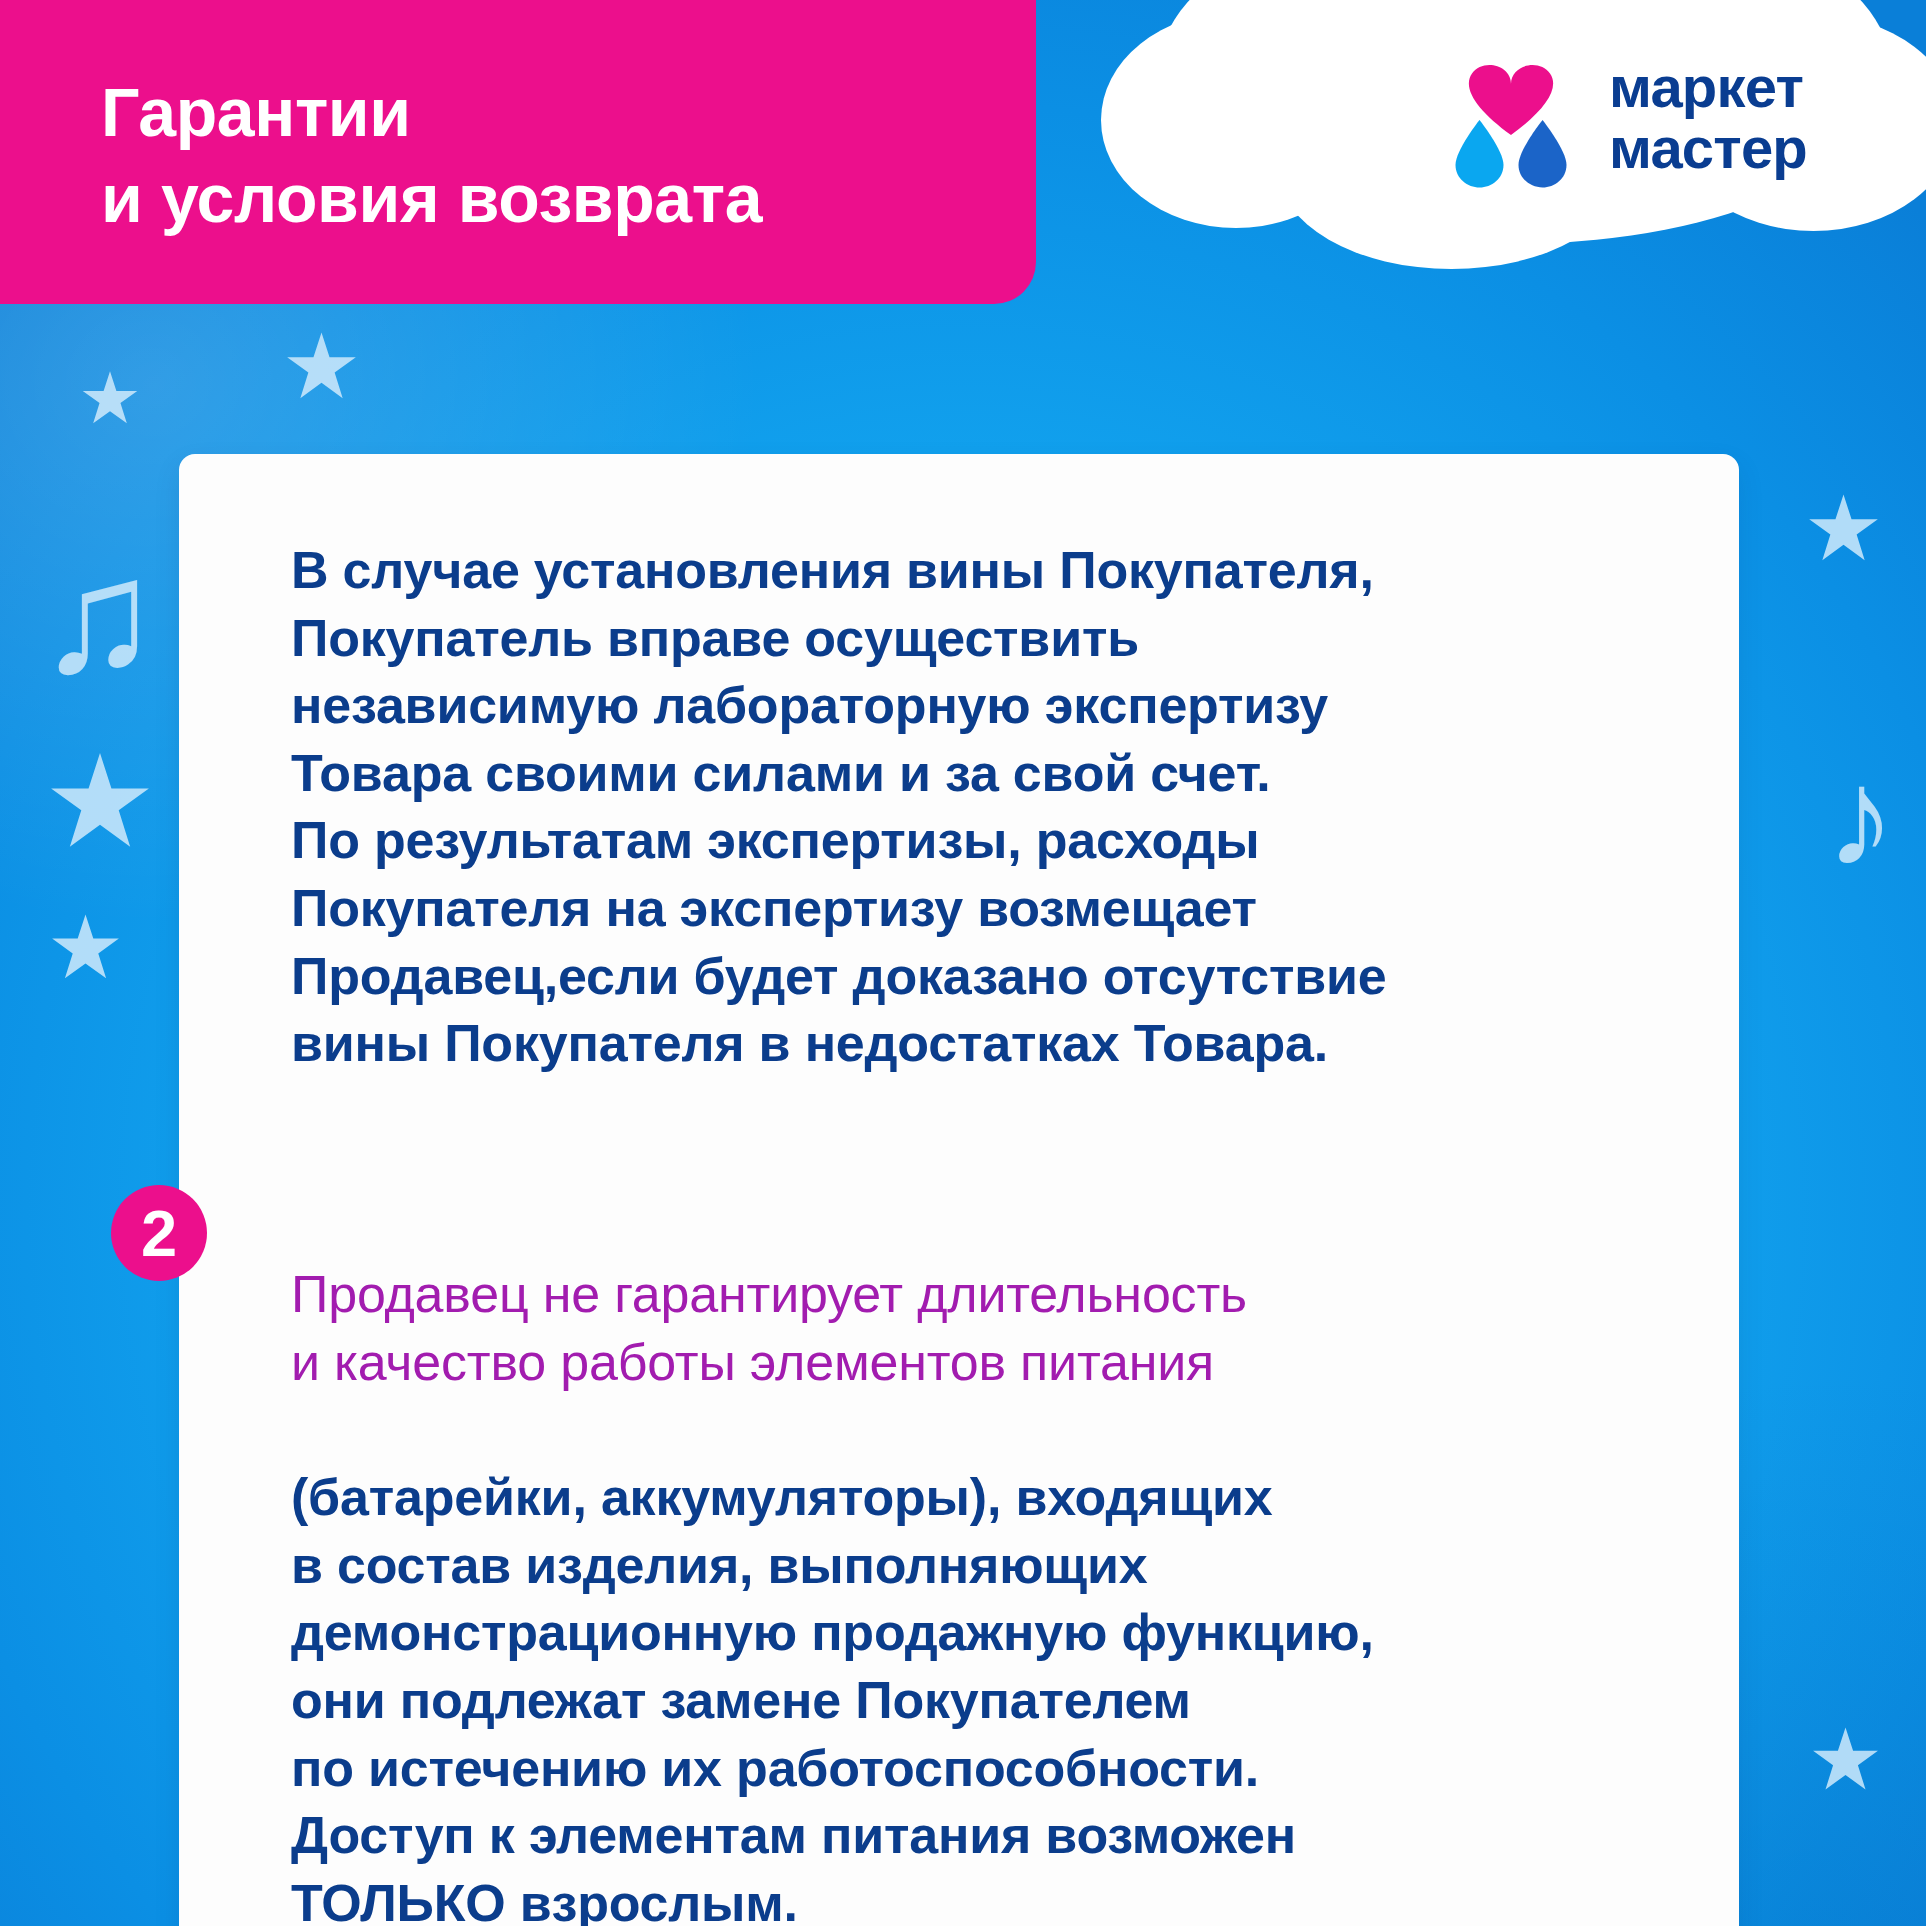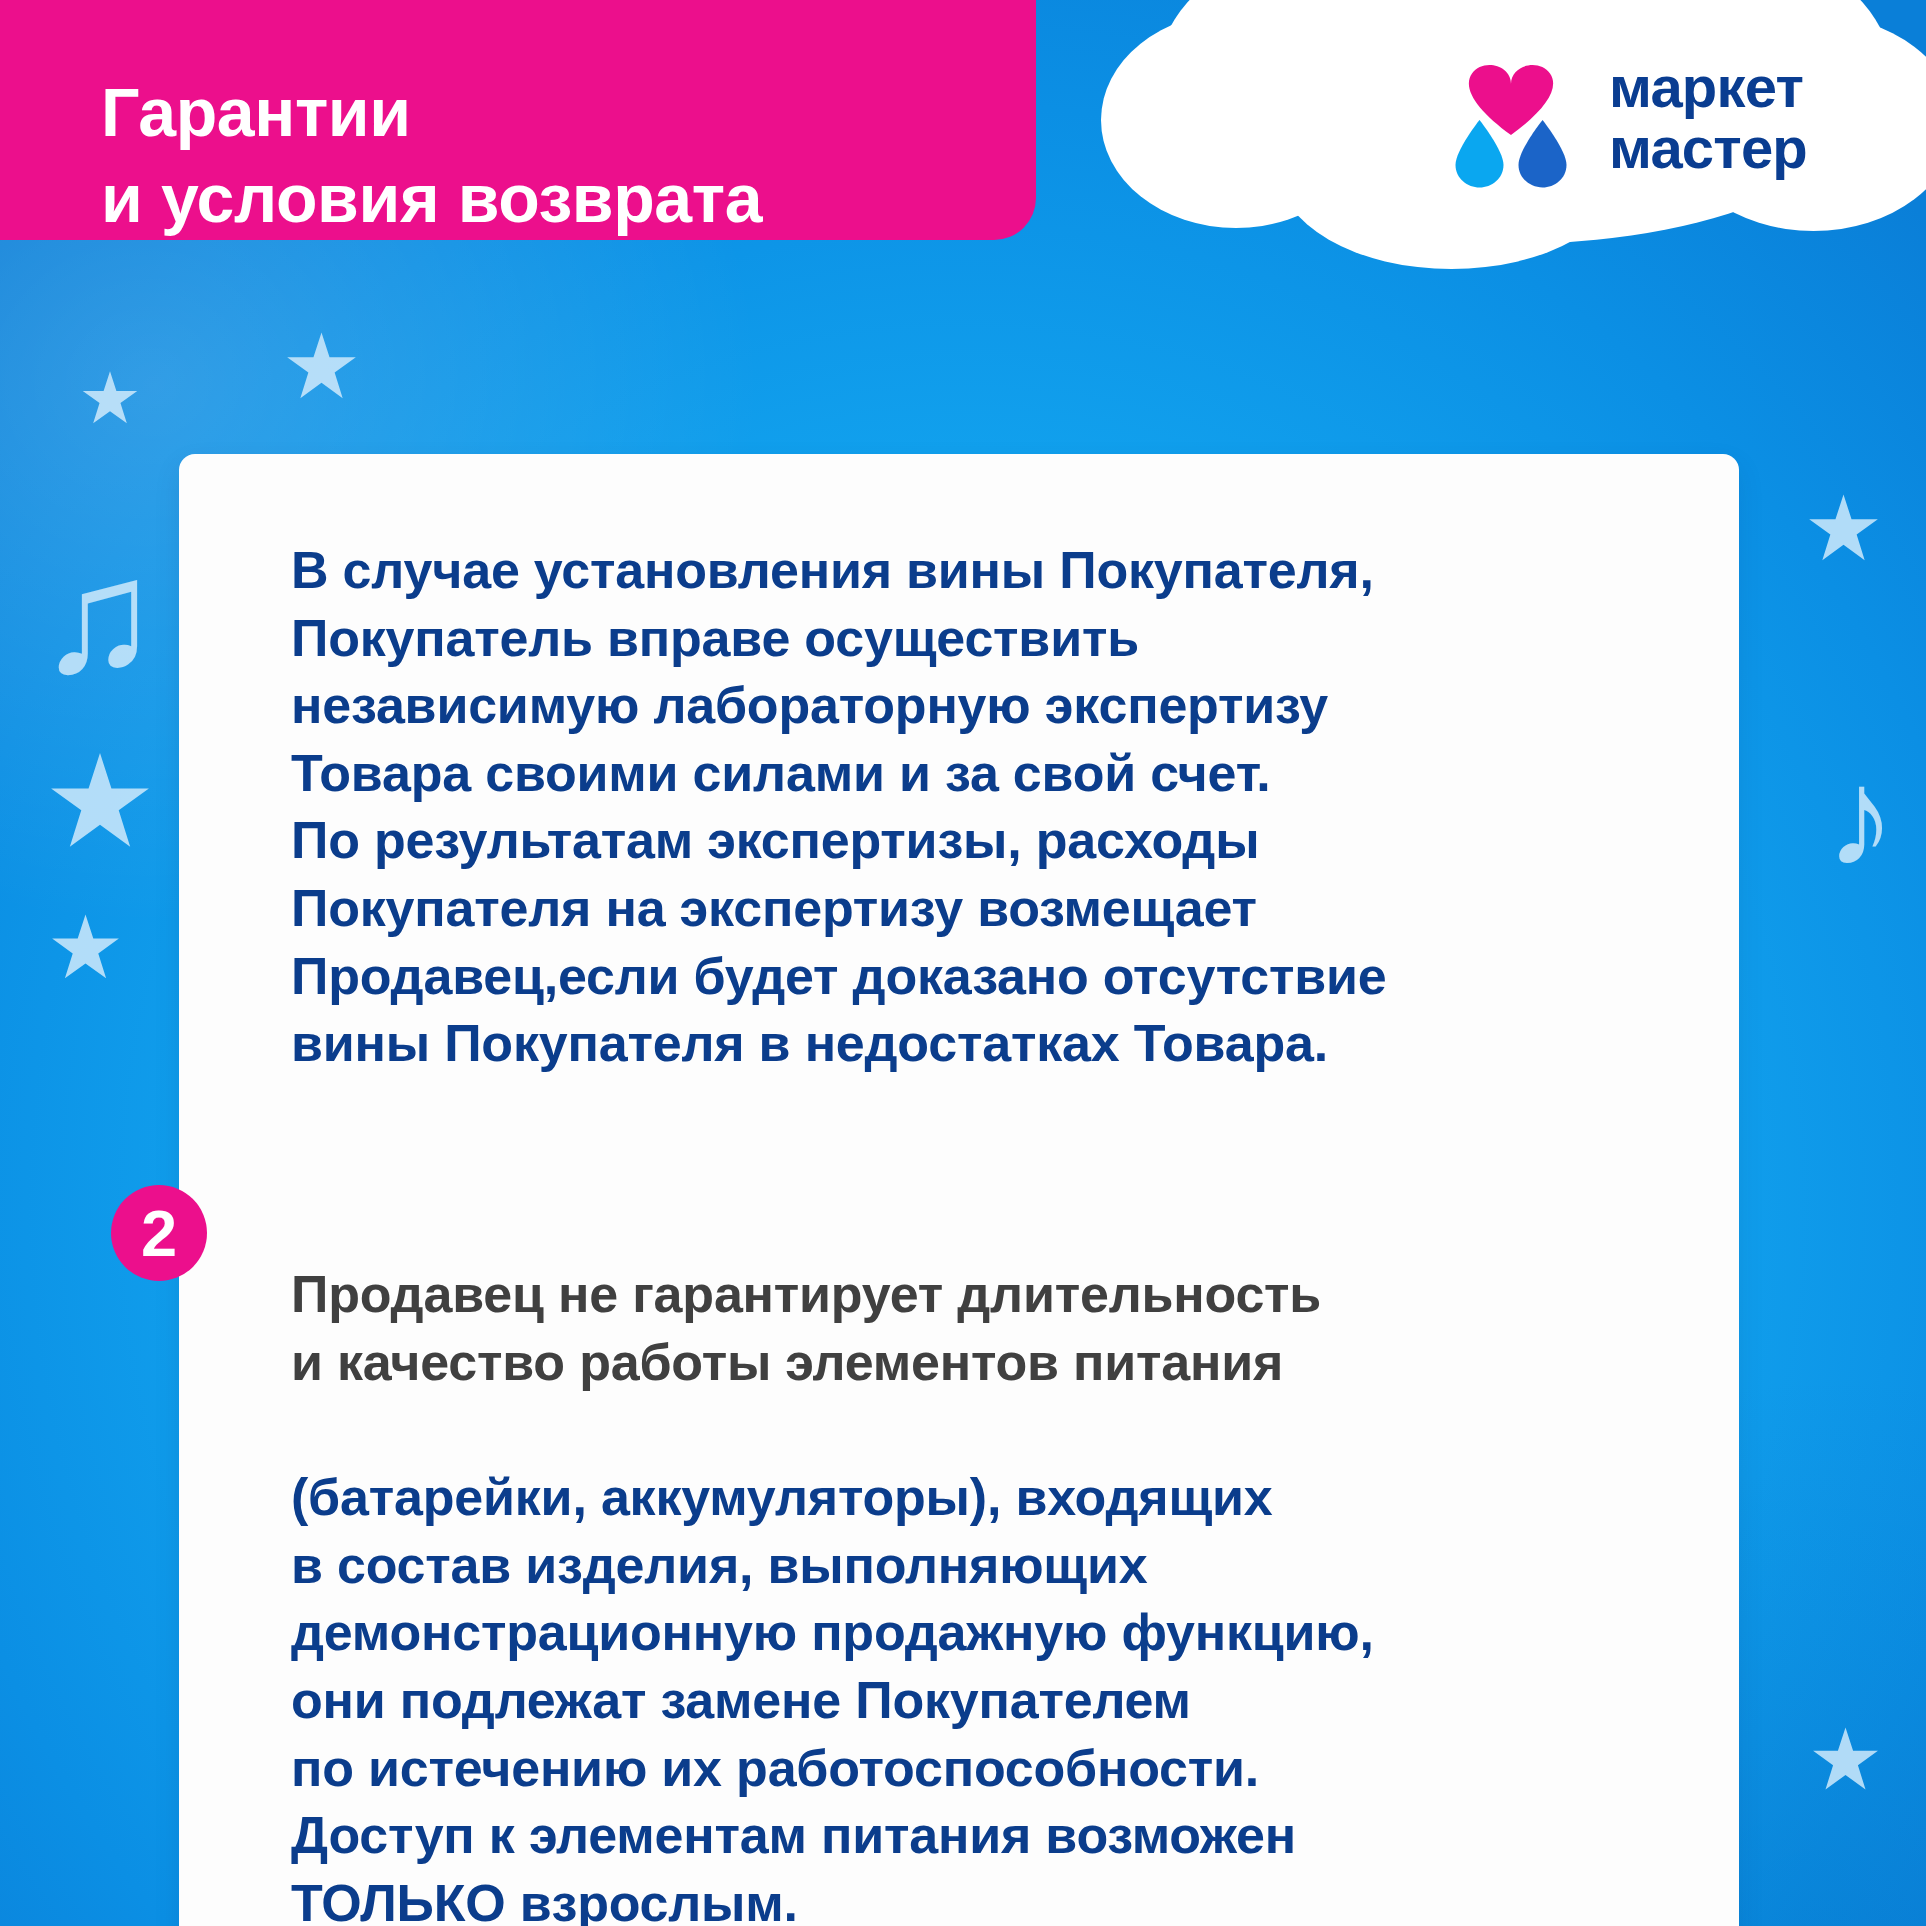--- a/index.html
+++ b/index.html
@@ -32,21 +32,21 @@
       radial-gradient(ellipse 45% 30% at 8% 15%, rgba(255,255,255,.16), rgba(255,255,255,0) 70%),
       radial-gradient(ellipse 45% 35% at 95% 78%, rgba(0,80,160,.18), rgba(0,0,0,0) 70%);
     pointer-events:none;
   }
 
   
   .header-band {
     position: absolute;
     top: 0; left: 0;
     width: 1036px;
-    height: 240px;
+    height: 304px;
     background: #ec0f8c;
     border-bottom-right-radius: 42px;
     z-index: 5;
   }
   .header-title {
     position: absolute;
     left: 101px;
     top: 69px;
     color: #ffffff;
     font-size: 68px;
@@ -153,22 +153,22 @@
     background: #ec0f8c;
     color: #ffffff;
     font-size: 65px;
     font-weight: bold;
     display: flex;
     align-items: center;
     justify-content: center;
     z-index: 8;
   }
   .hl {
-    color: #404040;
-    font-weight: bold;
+    color: #a21caf;
+    font-weight: normal;
   }
 </style>
 </head>
 <body>
 
 <div class="page">
 
   <div class="deco" style="left:285px; top:331px;">
     <svg class="star" width="73" height="73" viewBox="0 0 100 100">
         <path d="M50 2 L61 36 L97 36 L68 57 L79 92 L50 71 L21 92 L32 57 L3 36 L39 36 Z" fill="#cfeafc"></path>

